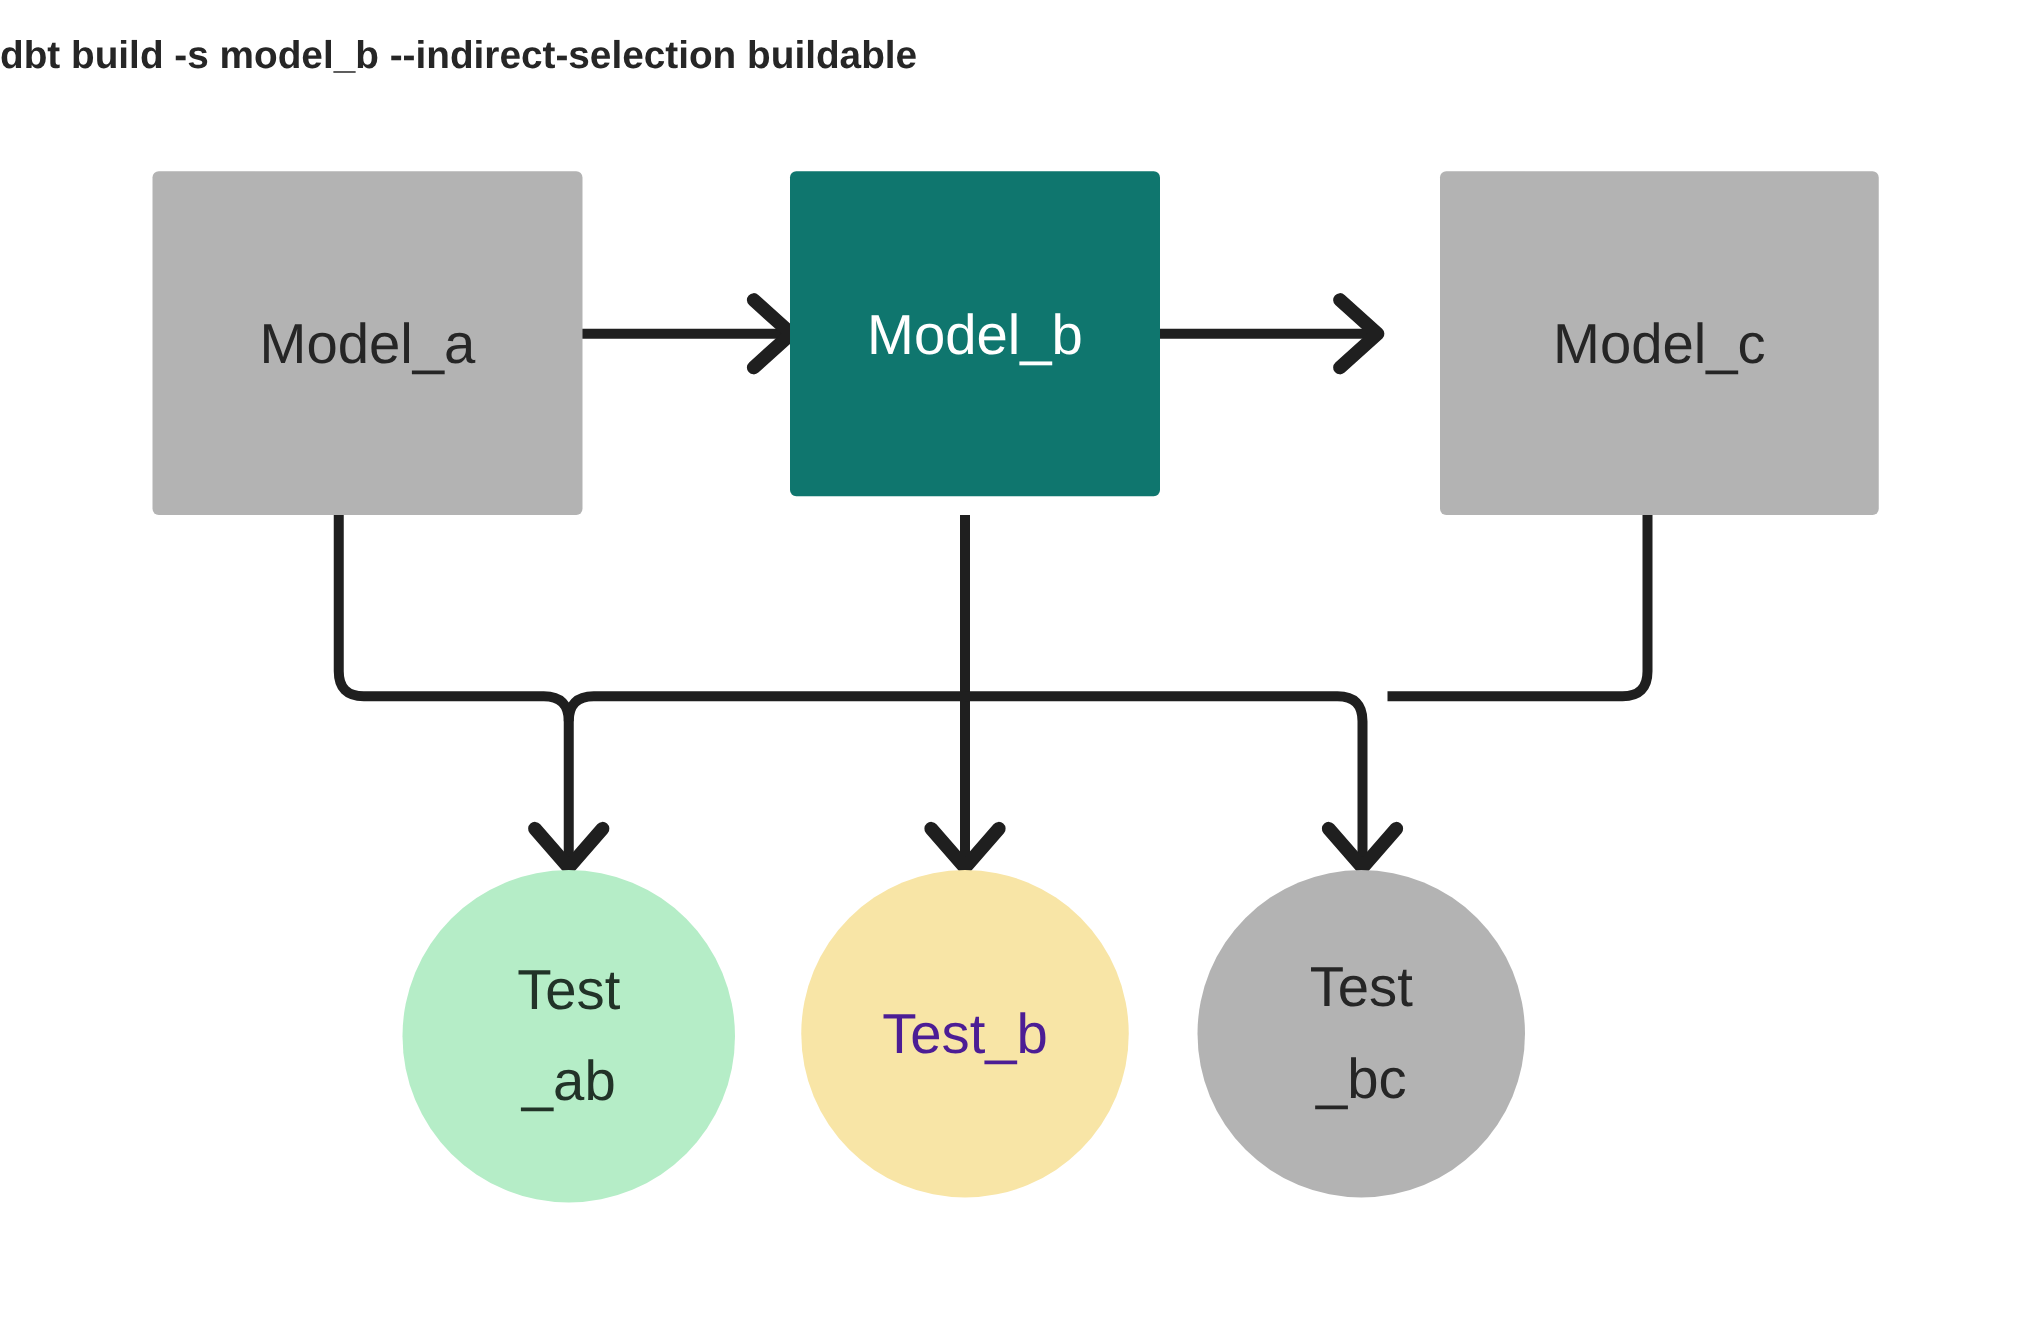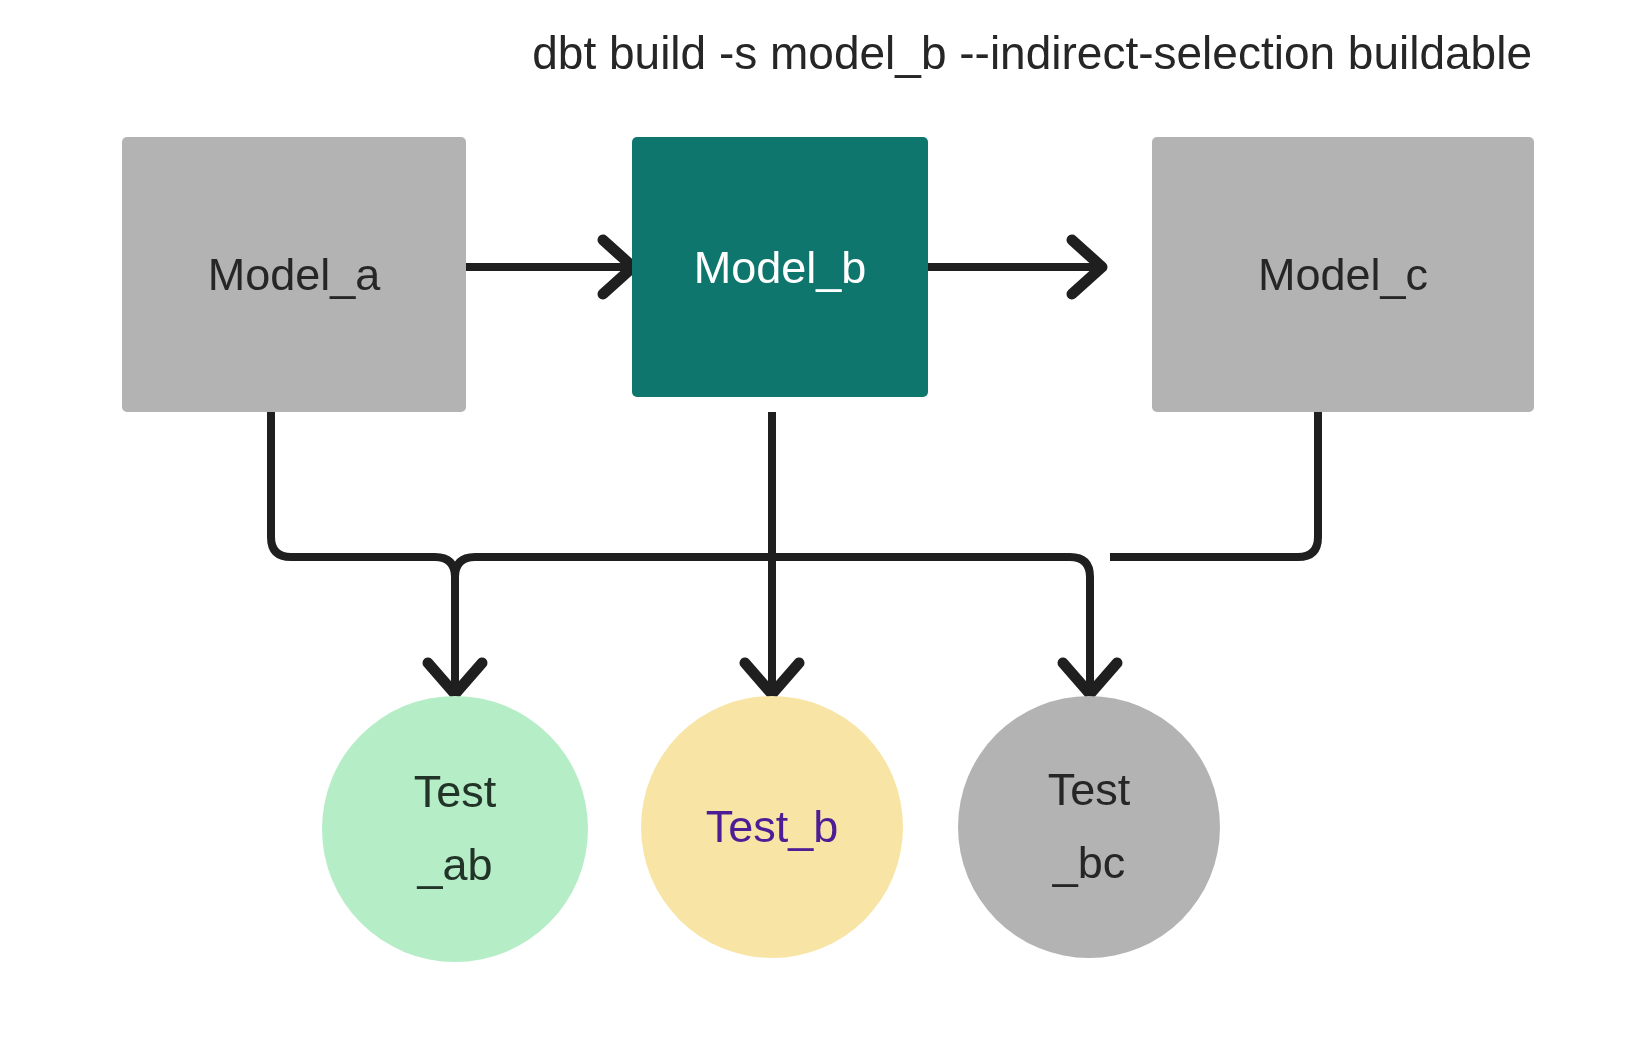--- a/index.html
+++ b/index.html
@@ -15,24 +15,24 @@
     width: 1630px;
     height: 1060px;
     background: #ffffff;
     overflow: hidden;
   }
   #title {
     position: absolute;
     left: 0;
     top: 26px;
     width: 1532px;
-    text-align: right;
+    text-align: left;
     font-family: "Liberation Sans", sans-serif;
-    font-size: 46px;
-    font-weight: 400;
+    font-size: 31px;
+    font-weight: 700;
     color: #262626;
     letter-spacing: 0px;
     white-space: nowrap;
   }
   .node-box {
     position: absolute;
     border-radius: 5px;
     display: flex;
     align-items: center;
     justify-content: center;
@@ -106,21 +106,21 @@
   </svg>
 
   <div class="node-box" style="left:122px; top:137px; width:344px; height:275px; background:#b3b3b3; color:#262626;">
     <span class="node-label">Model_a</span>
   </div>
 
   <div class="node-box" style="left:632px; top:137px; width:296px; height:260px; background:#0f766e; color:#ffffff;">
     <span class="node-label">Model_b</span>
   </div>
 
-  <div class="node-box" style="left:1152px; top:137px; width:382px; height:275px; background:#b3b3b3; color:#262626;">
+  <div class="node-box" style="left:1152px; top:137px; width:351px; height:275px; background:#b3b3b3; color:#262626;">
     <span class="node-label">Model_c</span>
   </div>
 
   <div class="node-circle" style="left:322px; top:696px; width:266px; height:266px; background:#b5edc7; color:#223328;">
     <span class="line-1">Test</span>
     <span class="line-2">_ab</span>
   </div>
 
   <div class="node-circle" style="left:641px; top:696px; width:262px; height:262px; background:#f8e5a6; color:#4c1d95;">
     <span class="line-1">Test_b</span>

